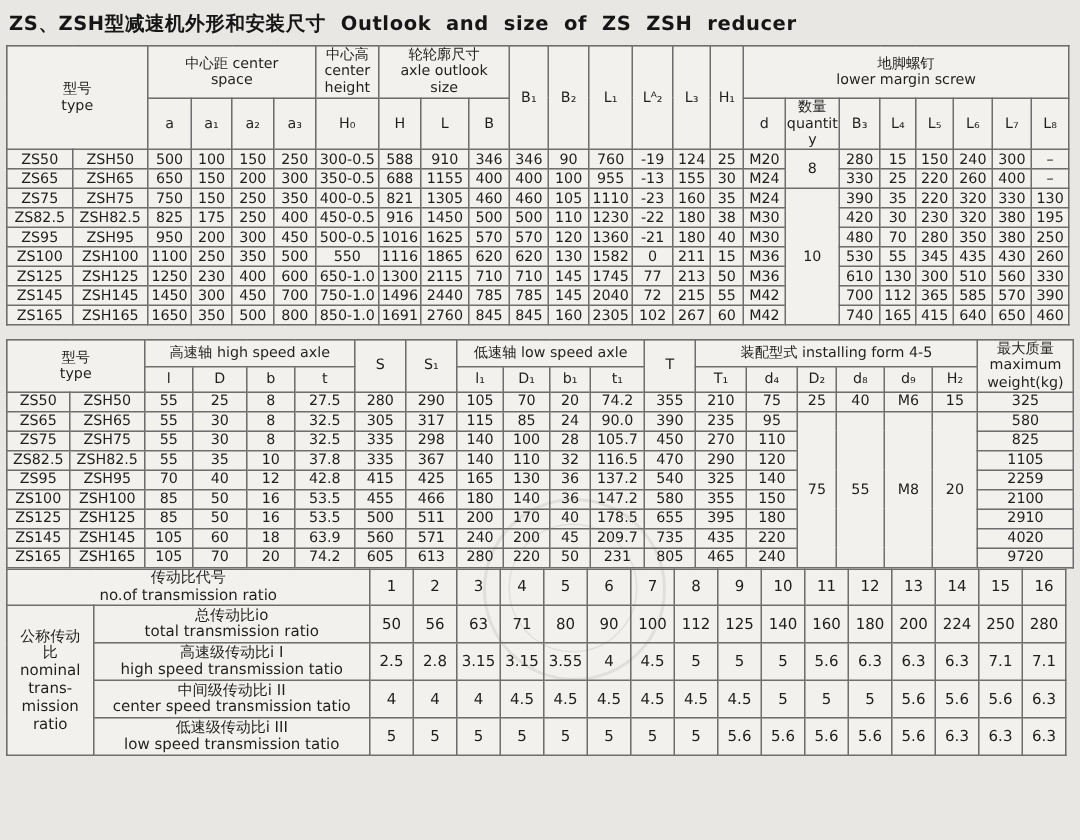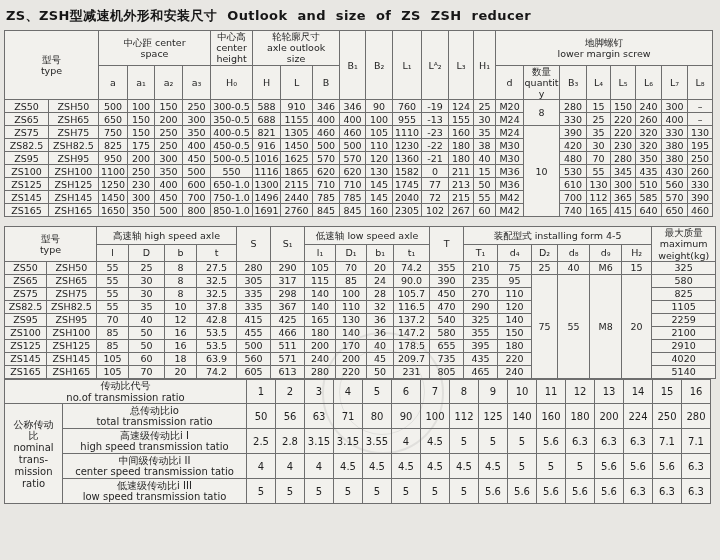--- a/index.html
+++ b/index.html
@@ -554,21 +554,21 @@
           <td>74.2</td>
           <td>605</td>
           <td>613</td>
           <td>280</td>
           <td>220</td>
           <td>50</td>
           <td>231</td>
           <td>805</td>
           <td>465</td>
           <td>240</td>
-          <td>5140</td>
+          <td>9720</td>
         </tr>
       </tbody>
     </table>
 
 
   <table data-table="ratio_table" style="width: 706px;">
       <colgroup>
         <col style="width: 58px;">
         <col style="width: 184px;">
         <col style="width: 29px;">

